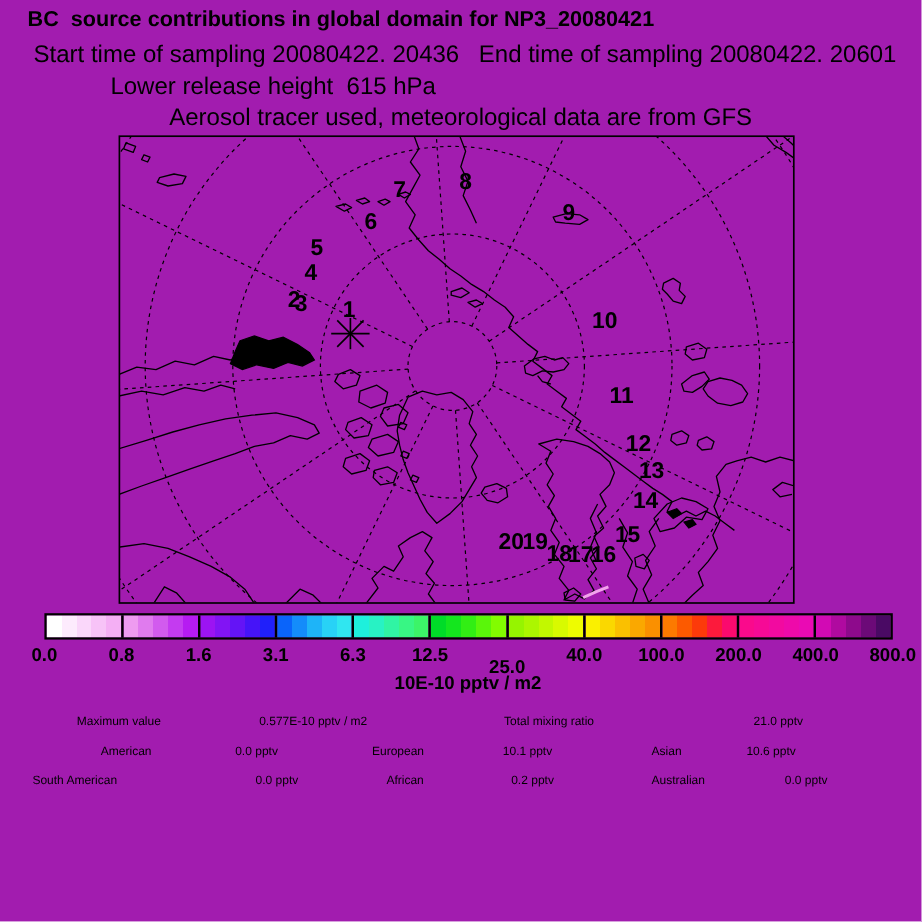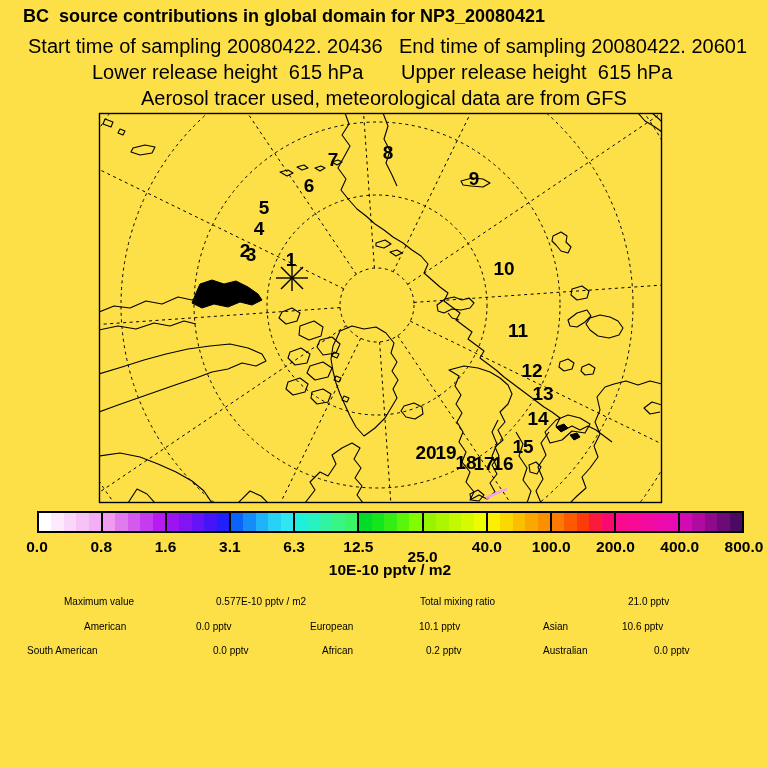--- a/index.html
+++ b/index.html
@@ -1,16 +1,16 @@
 <!DOCTYPE html>
 <html><head>
 <meta charset="utf-8">
 <style>
   html,body{margin:0;padding:0;background:#fff;}
-  .page{position:relative;width:768px;height:768px;background:#fde047;color:#000;
+  .page{position:relative;width:768px;height:768px;background:#a21caf;color:#000;
         font-family:"Liberation Sans",sans-serif;overflow:hidden;}
   .t{position:absolute;white-space:pre;}
   .title{font-size:18px;font-weight:bold;}
   .hline{font-size:20px;}
   .stat{font-size:10px;}
   .tick{position:absolute;top:538px;transform:translateX(-50%);
         font-size:15.5px;font-weight:bold;white-space:pre;}
   .unit{position:absolute;top:561px;transform:translateX(-50%);
         font-size:15.5px;font-weight:bold;}
   #colorbar{position:absolute;left:37px;top:511px;width:707px;height:22px;
@@ -24,21 +24,20 @@
 </style>
 </head>
 <body>
 
 <div class="page">
 
   <span class="t title" style="left:23px;top:6px;">BC  source contributions in global domain for NP3_20080421</span>
   <span class="t hline" style="left:28px;top:35px;">Start time of sampling 20080422. 20436</span>
   <span class="t hline" style="left:399px;top:35px;">End time of sampling 20080422. 20601</span>
   <span class="t hline" style="left:92px;top:61px;">Lower release height  615 hPa</span>
-  <span class="t hline" style="left:401px;top:61px;">Upper release height  615 hPa</span>
   <span class="t hline" style="left:141px;top:87px;">Aerosol tracer used, meteorological data are from GFS</span>
 
   <svg id="map-svg" width="768" height="768" style="position:absolute;left:0;top:0;">
     <defs>
       <clipPath id="mapclip">
           <rect x="100" y="114" width="561" height="388"></rect>
         </clipPath>
     </defs>
     <g id="g-grat" clip-path="url(#mapclip)">
         <circle cx="377" cy="305" r="37" class="dash"></circle>

